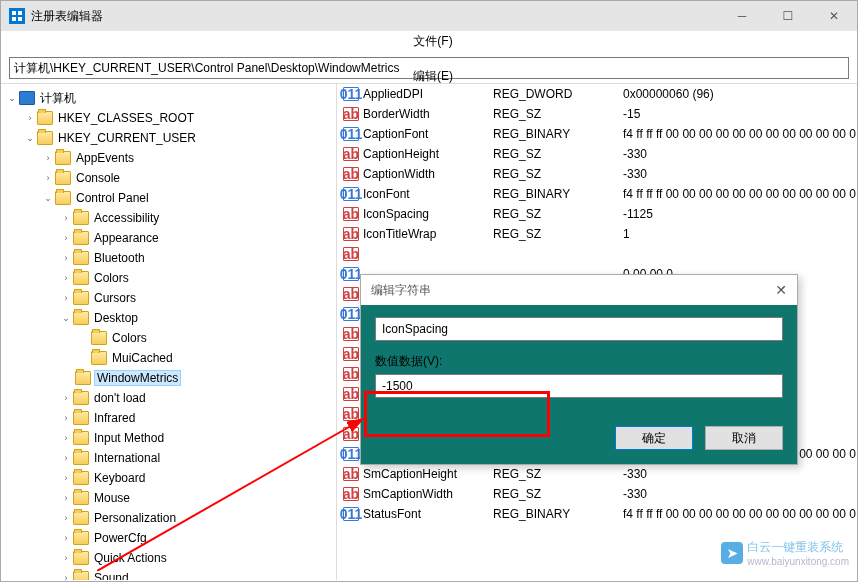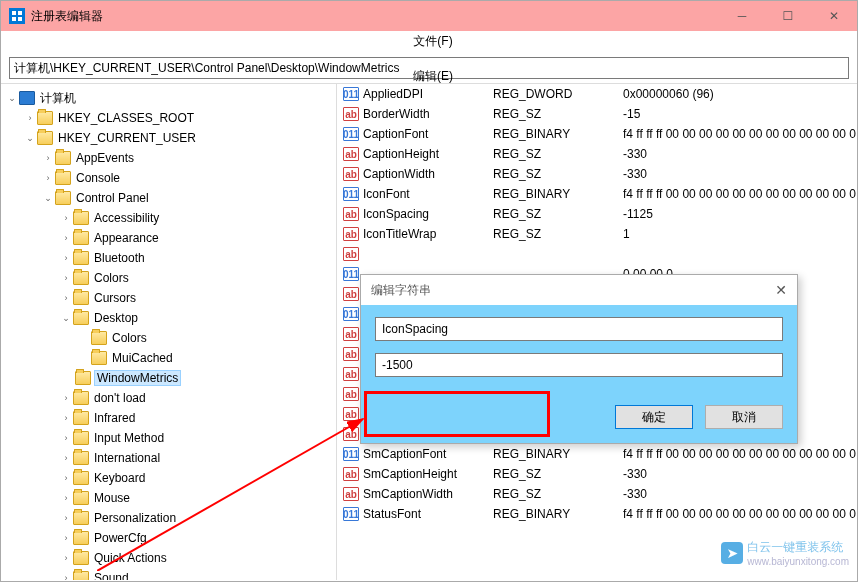--- a/index.html
+++ b/index.html
@@ -1,17 +1,17 @@
 <!DOCTYPE html>
 <html><head>
 <meta charset="utf-8">
 <style>
 * { box-sizing: border-box; margin: 0; padding: 0; font-family: "Microsoft YaHei", "Segoe UI", sans-serif; font-size: 12px; }
 body { background: #fff; width: 858px; height: 582px; overflow: hidden; position: relative; border: 1px solid #aaa; }
-.titlebar { height: 30px; display: flex; align-items: center; padding-left: 8px; background: #fca5a5; }
+.titlebar { height: 30px; display: flex; align-items: center; padding-left: 8px; background: #e5e5e5; }
 .titlebar .app-icon { width: 16px; height: 16px; background: #0078d7; margin-right: 6px; display: flex; align-items: center; justify-content: center; }
 .titlebar .app-icon svg { width: 12px; height: 12px; }
 .titlebar .title { color: #000; }
 .win-controls { margin-left: auto; display: flex; }
 .win-btn { width: 46px; height: 30px; display: flex; align-items: center; justify-content: center; color: #555; }
 .menubar { height: 22px; display: flex; align-items: center; padding-left: 8px; gap: 14px; color: #000; flex-direction: column; }
 .menubar .menu-item { padding: 2px 4px; }
 .addressbar { margin: 4px 8px; border: 1px solid #7a7a7a; height: 22px; display: flex; align-items: center; padding: 0 4px; background: #fff; }
 .main { display: flex; height: 497px; border-top: 1px solid #ddd; }
 .tree-pane { width: 336px; border-right: 1px solid #ddd; overflow: auto; padding: 4px 0; background: #fff; }
@@ -24,27 +24,27 @@
 .tree-item.selected .label { background: #cce8ff; border: 1px solid #99d1ff; padding: 0 2px; }
 .tree-item .label { padding: 0 2px; }
 .list-pane { flex: 1; overflow: auto; background: #fff; position: relative; }
 .list-header { display: flex; height: 24px; border-bottom: 1px solid #e5e5e5; position: sticky; top: 0; background: #fff; }
 .list-header .col { padding: 4px 6px; border-right: 1px solid #e5e5e5; color: #333; }
 .col-name { width: 150px; }
 .col-type { width: 130px; }
 .col-data { flex: 1; }
 .list-row { display: flex; height: 20px; align-items: center; }
 .list-row .cell { padding: 1px 6px; white-space: nowrap; overflow: hidden; text-overflow: clip; }
-.val-icon { width: 16px; height: 14px; margin-right: 4px; flex-shrink: 0; display: inline-flex; align-items: center; justify-content: center; font-size: 10px; font-weight: bold; border-radius: 1px; }
+.val-icon { width: 16px; height: 14px; margin-right: 4px; flex-shrink: 0; display: inline-flex; align-items: center; justify-content: center; font-size: 14px; font-weight: bold; border-radius: 1px; }
 .val-icon.str { background: #fff; border: 1px solid #d04040; color: #d04040; }
 .val-icon.bin { background: #fff; border: 1px solid #3878d8; color: #3878d8; }
 .list-row .name-cell { display: flex; align-items: center; width: 150px; }
 
 
-.dialog { position: absolute; left: 359px; top: 273px; width: 438px; background: #7dd3fc; border: 1px solid #aaa; box-shadow: 3px 3px 8px rgba(0,0,0,0.2); }
+.dialog { position: absolute; left: 359px; top: 273px; width: 438px; background: #0f766e; border: 1px solid #aaa; box-shadow: 3px 3px 8px rgba(0,0,0,0.2); }
 .dialog-title { height: 30px; display: flex; align-items: center; padding: 0 10px; color: #555; background: #fff; }
 .dialog-close { margin-left: auto; color: #555; font-size: 14px; }
 .dialog-body { padding: 12px 14px 10px; }
 .dialog-body .field-label { margin-bottom: 4px; color: #000; }
 .dialog-body input { width: 100%; height: 24px; border: 1px solid #7a7a7a; background: #fff; padding: 0 6px; margin-bottom: 12px; font-size: 12px; }
 .dialog-buttons { display: flex; justify-content: flex-end; gap: 12px; padding: 6px 14px 14px; align-items: center; }
 .dialog-buttons button { width: 78px; height: 24px; background: #e1e1e1; border: 1px solid #adadad; }
 .dialog-buttons button:first-child { border-color: #0078d7; }
 .highlight-box { position: absolute; border: 3px solid #ff0000; pointer-events: none; }
 .arrow-line { position: absolute; pointer-events: none; }
@@ -398,20 +398,21 @@
   </div>
 </div>
 
 <div class="dialog">
   <div class="dialog-title">
     <span>编辑字符串</span>
     <span class="dialog-close">✕</span>
   </div>
   <div class="dialog-body">
     <input type="text" readonly="" value="IconSpacing" style="">
+    <div class="field-label">数值数据(V):</div>
     <input type="text" value="-1500" style="">
   </div>
   <div class="dialog-buttons">
     <button>确定</button>
     <button>取消</button>
   </div>
 </div>
 
 <div class="highlight-box" style="left:363px; top:390px; width:186px; height:46px;"></div>
 

